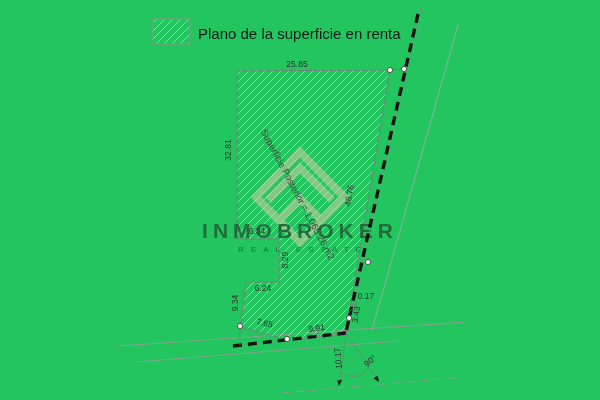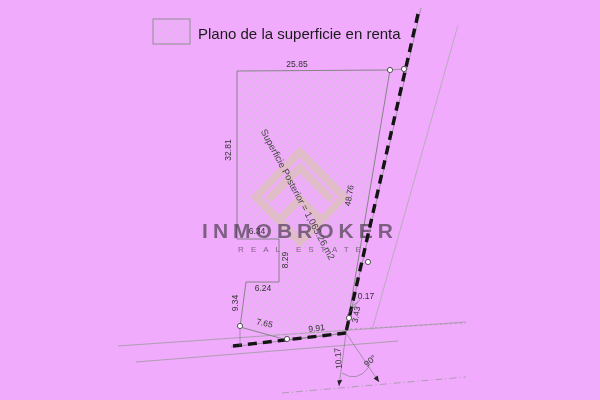--- a/index.html
+++ b/index.html
@@ -1,17 +1,17 @@
 <!DOCTYPE html>
 <html><head>
 <meta charset="utf-8">
 <style>
   html,body{margin:0;padding:0;background:#ffffff;}
   .stage{
-    position:relative;width:600px;height:400px;background:#f0abfc;overflow:hidden;
+    position:relative;width:600px;height:400px;background:#22c55e;overflow:hidden;
     font-family:"Liberation Sans", sans-serif;
   }
   svg{position:absolute;left:0;top:0;}
   text{font-family:"Liberation Sans", sans-serif;fill:#222;}
   .dim{font-size:8.5px;fill:#333;}
   .legend-label{font-size:15px;fill:#1a1a1a;}
   .area-label{font-size:9.5px;fill:#444;}
   .wm-title{font-size:21px;font-weight:bold;letter-spacing:5px;}
   .wm-sub{font-size:8px;letter-spacing:7px;}
 </style>

